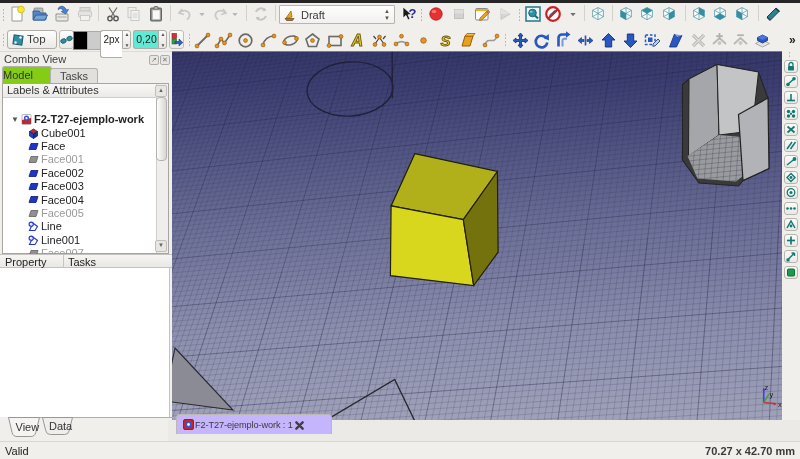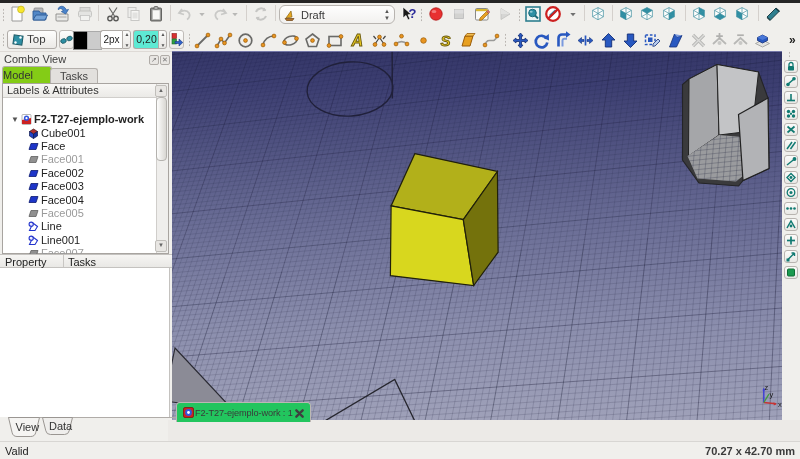--- a/index.html
+++ b/index.html
@@ -21,21 +21,21 @@
 .gray{color:#9a9a9a}
 .bold{font-weight:bold}
 #prophdr{left:0px;top:254px;width:172px;height:14px;background:linear-gradient(#f6f5f3,#e9e8e5);border-top:1px solid #c4c2bf;border-bottom:1px solid #c4c2bf;box-sizing:border-box}
 #propbody{left:0px;top:268px;width:170px;height:149px;background:#fff;border-right:1px solid #c4c2bf;box-sizing:border-box}
 #vdtabs{left:8px;top:417px;width:172px;height:24px}
 #statusbar{left:0;top:441px;width:800px;height:18px;background:#f0efec;border-top:1px solid #d8d6d3;line-height:17px}
 #viewport{left:172px;top:51px;width:610px;height:369px;background:linear-gradient(180deg,#353768 0%,#3d3f72 10%,#686b94 45%,#8b8ead 75%,#9fa1b9 100%);overflow:hidden}
 #snapbar{left:782px;top:51px;width:18px;height:390px;background:#f0efec}
 .snapbtn{position:absolute;left:1.5px;width:14px;height:13px;background:linear-gradient(#fbfbfa,#e9e8e5);border:1px solid #b8b4b0;border-radius:3px;box-sizing:border-box}
 #tabbar{left:168px;top:420px;width:632px;height:21px;background:#eceae7}
-#mditab{left:176px;top:402px;width:135px;height:20px;background:#22c55e;border:1px solid #bcb8b4;border-bottom:none;border-radius:4px 4px 0 0;box-sizing:border-box}
+#mditab{left:176px;top:414px;width:156px;height:20px;background:#c4b5fd;border:1px solid #bcb8b4;border-bottom:none;border-radius:4px 4px 0 0;box-sizing:border-box}
 svg{display:block}
 </style></head>
 <body>
 <div class="abs" id="topstrip"></div>
 <div class="abs" id="tb1"></div>
 <div class="abs" id="tb2"></div>
 <div class="abs" id="viewport">
   <div style="position:absolute;left:0;top:0;width:610px;height:1px;background:#8a8dbd;opacity:.75;z-index:5"></div>
   <svg style="position:absolute;left:0;top:0" width="610" height="369" viewBox="0 0 610 369">
       <line x1="-310.3" y1="435.9" x2="747.3" y2="368.6" stroke="rgba(14,16,42,0.350)" stroke-width="1"></line>
@@ -795,21 +795,21 @@
   </svg>
 <svg class="abs" style="left:229.0px;top:5px" width="12" height="18" viewBox="0 0 18 18">
     <path d="M5 7.5 h8 l-4 5 z" fill="#b8b8b6"></path>
   </svg>
 <div class="sep" style="left:246px"></div>
 <svg class="abs" style="left:252.0px;top:5px" width="18" height="18" viewBox="0 0 18 18">
     <path d="M4 7 a5.5 5.5 0 0 1 9.5 -1.5 M14 11 a5.5 5.5 0 0 1 -9.5 1.5" fill="none" stroke="#c6c6c4" stroke-width="2"></path>
 <path d="M12.5 2.5 l1.5 3.5 -3.8 0.3 z M5.5 15.5 l-1.5 -3.5 3.8 -0.3 z" fill="#c6c6c4"></path>
   </svg>
 <div class="sep" style="left:275px"></div>
-<div class="abs" style="left:279px;top:5px;width:116px;height:19px;background:linear-gradient(#fefefe,#f2f1ef);border:1px solid #b8b4b0;border-radius:6px;box-sizing:border-box">
+<div class="abs" style="left:279px;top:5px;width:116px;height:19px;background:linear-gradient(#fefefe,#f2f1ef);border:1px solid #b8b4b0;border-radius:1px;box-sizing:border-box">
 <svg class="abs" style="left:4px;top:3px" width="13" height="13" viewBox="0 0 13 13">
 <path d="M2 9 L7 2 L8 8 Z" fill="#e8a820" stroke="#8a6410" stroke-width="0.7"></path>
 <path d="M1 9.5 h9 l-1.5 2 h-6 z" fill="#b4742a" stroke="#6e4414" stroke-width="0.7"></path>
 </svg>
 <span class="abs" style="left:21px;top:3px;color:#3a3a3a;font-size:11px">Draft</span>
 <span class="abs" style="right:4px;top:2px;color:#555;font-size:6px">▲</span>
 <span class="abs" style="right:4px;bottom:2px;color:#555;font-size:6px">▼</span>
 </div>
 <svg class="abs" style="left:399.0px;top:5px" width="18" height="18" viewBox="0 0 18 18">
     <path d="M4 2 L4 13 L7 10.5 L9 15 L11 14 L9 9.8 L12.5 9.5 Z" fill="#1a1a1a" stroke="#fff" stroke-width="0.7"></path>
@@ -923,21 +923,21 @@
 <span class="abs" style="left:19px;top:2px;color:#3a3a3a;font-size:11.5px">Top</span>
   </div>
 <div class="abs" style="left:59px;top:30px;width:15px;height:19px;background:linear-gradient(#fdfdfc,#eceae7);border:1px solid #c0bcb8;border-radius:3px;box-sizing:border-box">
 <svg class="abs" style="left:0px;top:3px" width="13" height="12" viewBox="0 0 13 12">
 <ellipse cx="3.5" cy="7" rx="2.8" ry="2.2" fill="#2e8fa4" stroke="#1d5a66" stroke-width="0.8" transform="rotate(-20 3.5 7)"></ellipse>
 <ellipse cx="9.5" cy="4.5" rx="2.8" ry="2.2" fill="#2e8fa4" stroke="#1d5a66" stroke-width="0.8" transform="rotate(-20 9.5 4.5)"></ellipse>
 </svg>
   </div>
 <div class="abs" style="left:73px;top:31px;width:13px;height:17px;background:#000;border:1px solid #888"></div>
 <div class="abs" style="left:87px;top:31px;width:13px;height:17px;background:#ccc;border:1px solid #aaa"></div>
-<div class="abs" style="left:100px;top:30px;width:22px;height:19px;background:#fff;border:1px solid #b0aca8;border-right:none;border-radius:3px 0 0 3px;box-sizing:border-box;line-height:17px;font-size:10px;color:#222;text-align:center">2px</div>
+<div class="abs" style="left:100px;top:30px;width:22px;height:28px;background:#fff;border:1px solid #b0aca8;border-right:none;border-radius:3px 0 0 3px;box-sizing:border-box;line-height:17px;font-size:10px;color:#222;text-align:center">2px</div>
 <div class="abs" style="left:122px;top:30px;width:9px;height:19px;background:linear-gradient(#fbfbfa,#e8e6e3);border:1px solid #b0aca8;border-radius:0 3px 3px 0;box-sizing:border-box">
 <span class="abs" style="left:1.5px;top:0px;color:#555;font-size:5px">▲</span>
     <span class="abs" style="left:1.5px;bottom:0px;color:#555;font-size:5px">▼</span>
   </div>
 <div class="abs" style="left:133px;top:30px;width:26px;height:19px;background:#5eead4;border:1px solid #b0aca8;border-right:none;border-radius:3px 0 0 3px;box-sizing:border-box;line-height:17px;font-size:10.5px;color:#222;text-align:center">0,20</div>
 <div class="abs" style="left:158px;top:30px;width:9px;height:19px;background:linear-gradient(#fbfbfa,#e8e6e3);border:1px solid #b0aca8;border-radius:0 3px 3px 0;box-sizing:border-box">
 <span class="abs" style="left:1.5px;top:0px;color:#555;font-size:5px">▲</span>
     <span class="abs" style="left:1.5px;bottom:0px;color:#555;font-size:5px">▼</span>
   </div>
 <div class="abs" style="left:169px;top:30px;width:15px;height:19px;background:linear-gradient(#fdfdfc,#eceae7);border:1px solid #c0bcb8;border-radius:3px;box-sizing:border-box">

